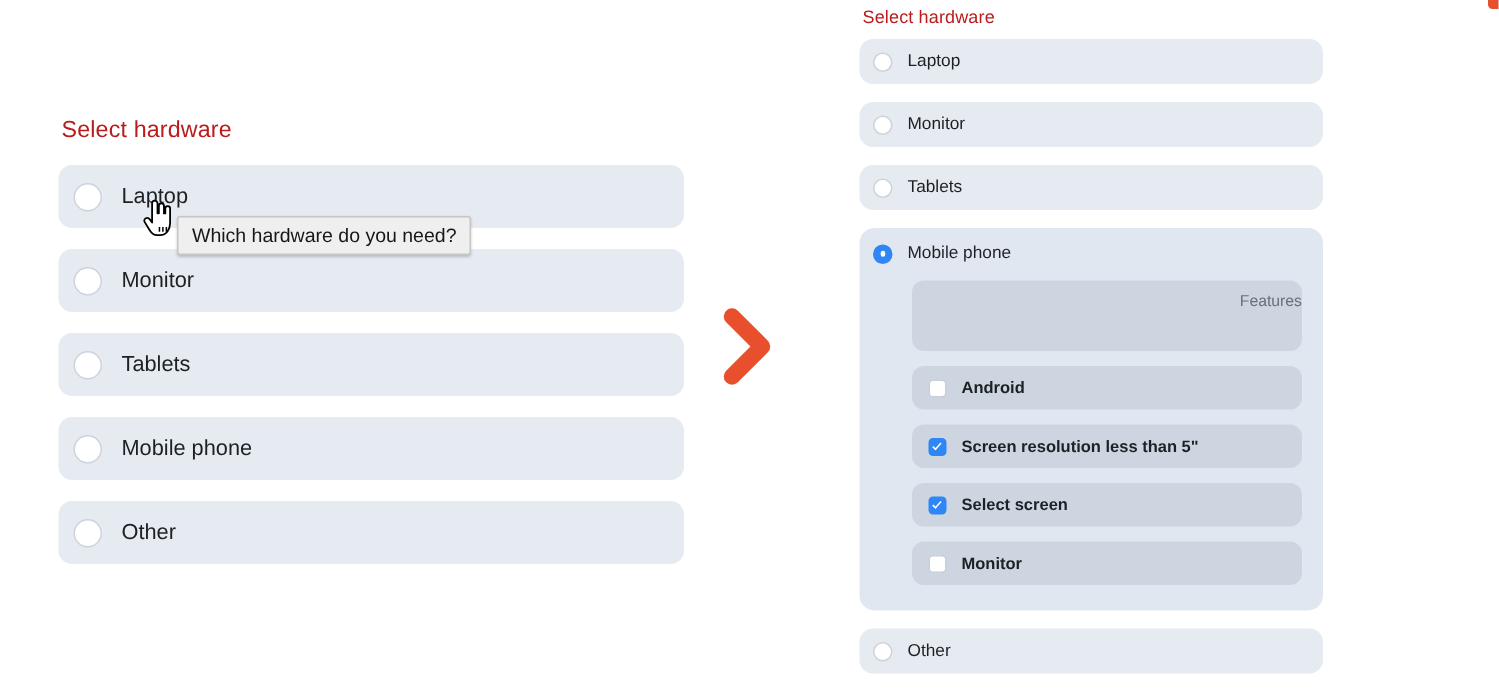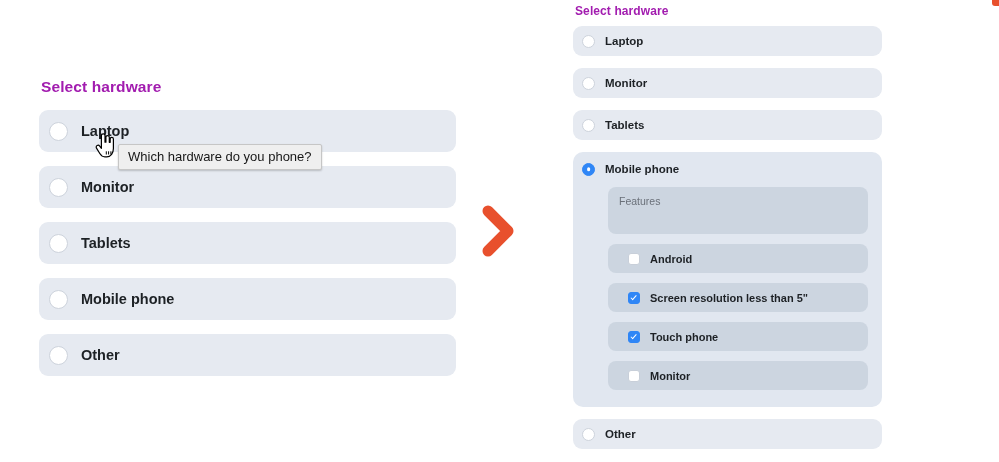--- a/index.html
+++ b/index.html
@@ -13,36 +13,36 @@
     position: relative;
     overflow: hidden;
     font-family: "Liberation Sans", sans-serif;
     -webkit-font-smoothing: antialiased;
   }
 
   
   .panel { position: absolute; }
 
   .panel-title {
-    color: #a21caf;
-    font-weight: 700;
+    color: #b91c1c;
+    font-weight: 400;
     letter-spacing: .1px;
   }
 
   
   .opt-row {
     background: #e6eaf1;
     border-radius: 9px;
     display: flex;
     align-items: center;
     box-sizing: border-box;
     cursor: pointer;
   }
   .opt-label {
-    font-weight: 700;
+    font-weight: 400;
     color: #1d2125;
     white-space: nowrap;
   }
 
   
   .radio {
     border-radius: 50%;
     background: #ffffff;
     border: 1px solid #cdd3dc;
     box-sizing: border-box;
@@ -130,31 +130,31 @@
   }
   .expanded-head {
     display: flex;
     align-items: center;
     padding-left: 9px;
     height: 16px;
     cursor: pointer;
   }
   .expanded-head .opt-label { font-size: 11.5px; margin-left: 10px; }
 
-  .features-wrap { margin: 10px 0 0 35px; }
+  .features-wrap { margin: 10px 0 0 35px; text-align: right; }
 
   .feature-card {
     width: 260px;
     background: #ccd5e0;
     border-radius: 8px;
     box-sizing: border-box;
     margin-bottom: 10px;
     display: flex;
     align-items: center;
-    padding-left: 20px;
+    padding-left: 11px;
     height: 29px;
     cursor: pointer;
   }
   .feature-card.with-title {
     height: 47px;
     display: block;
     padding: 8px 0 0 11px;
   }
   .features-title {
     font-size: 10.5px;
@@ -230,21 +230,21 @@
     <span class="radio"></span>
     <span class="opt-label">Mobile phone</span>
   </div>
 
   <div class="opt-row">
     <span class="radio"></span>
     <span class="opt-label">Other</span>
   </div>
 </div>
 
-<div id="tooltip">Which hardware do you phone?</div>
+<div id="tooltip">Which hardware do you need?</div>
 
 <div id="cursor">
   <svg viewBox="0 0 22 26" width="22" height="26">
     <path d="M7.4 11.3V3.6a1.8 1.8 0 0 1 3.6 0v6.6h.9V5.3a1.7 1.7 0 0 1 3.4 0v5h.9V7a1.6 1.6 0 0 1 3.2 0v9.6c0 4.4-2.5 8.2-6.6 8.2h-2c-2.4 0-3.8-1.3-5-3.3l-3.3-5.4c-.6-1 -.3-2.1 .7-2.6 .9-.5 1.9-.2 2.5 .6l1.7 2.2z" fill="#ffffff" stroke="#000000" stroke-width="1.2" stroke-linejoin="round"></path>
     <path d="M12.3 19.3v3.2M14.6 19.3v3.2M16.9 19.3v3.2" stroke="#000000" stroke-width="1"></path>
   </svg>
 </div>
 
 <div id="arrow">
   <svg viewBox="0 0 40 52" width="40" height="52">
@@ -287,21 +287,21 @@
         <span class="feature-label">Android</span>
       </div>
 
       <div class="feature-card">
         <span class="cbox checked"></span>
         <span class="feature-label">Screen resolution less than 5"</span>
       </div>
 
       <div class="feature-card">
         <span class="cbox checked"></span>
-        <span class="feature-label">Touch phone</span>
+        <span class="feature-label">Select screen</span>
       </div>
 
       <div class="feature-card">
         <span class="cbox"></span>
         <span class="feature-label">Monitor</span>
       </div>
 
     </div>
   </div>
 

